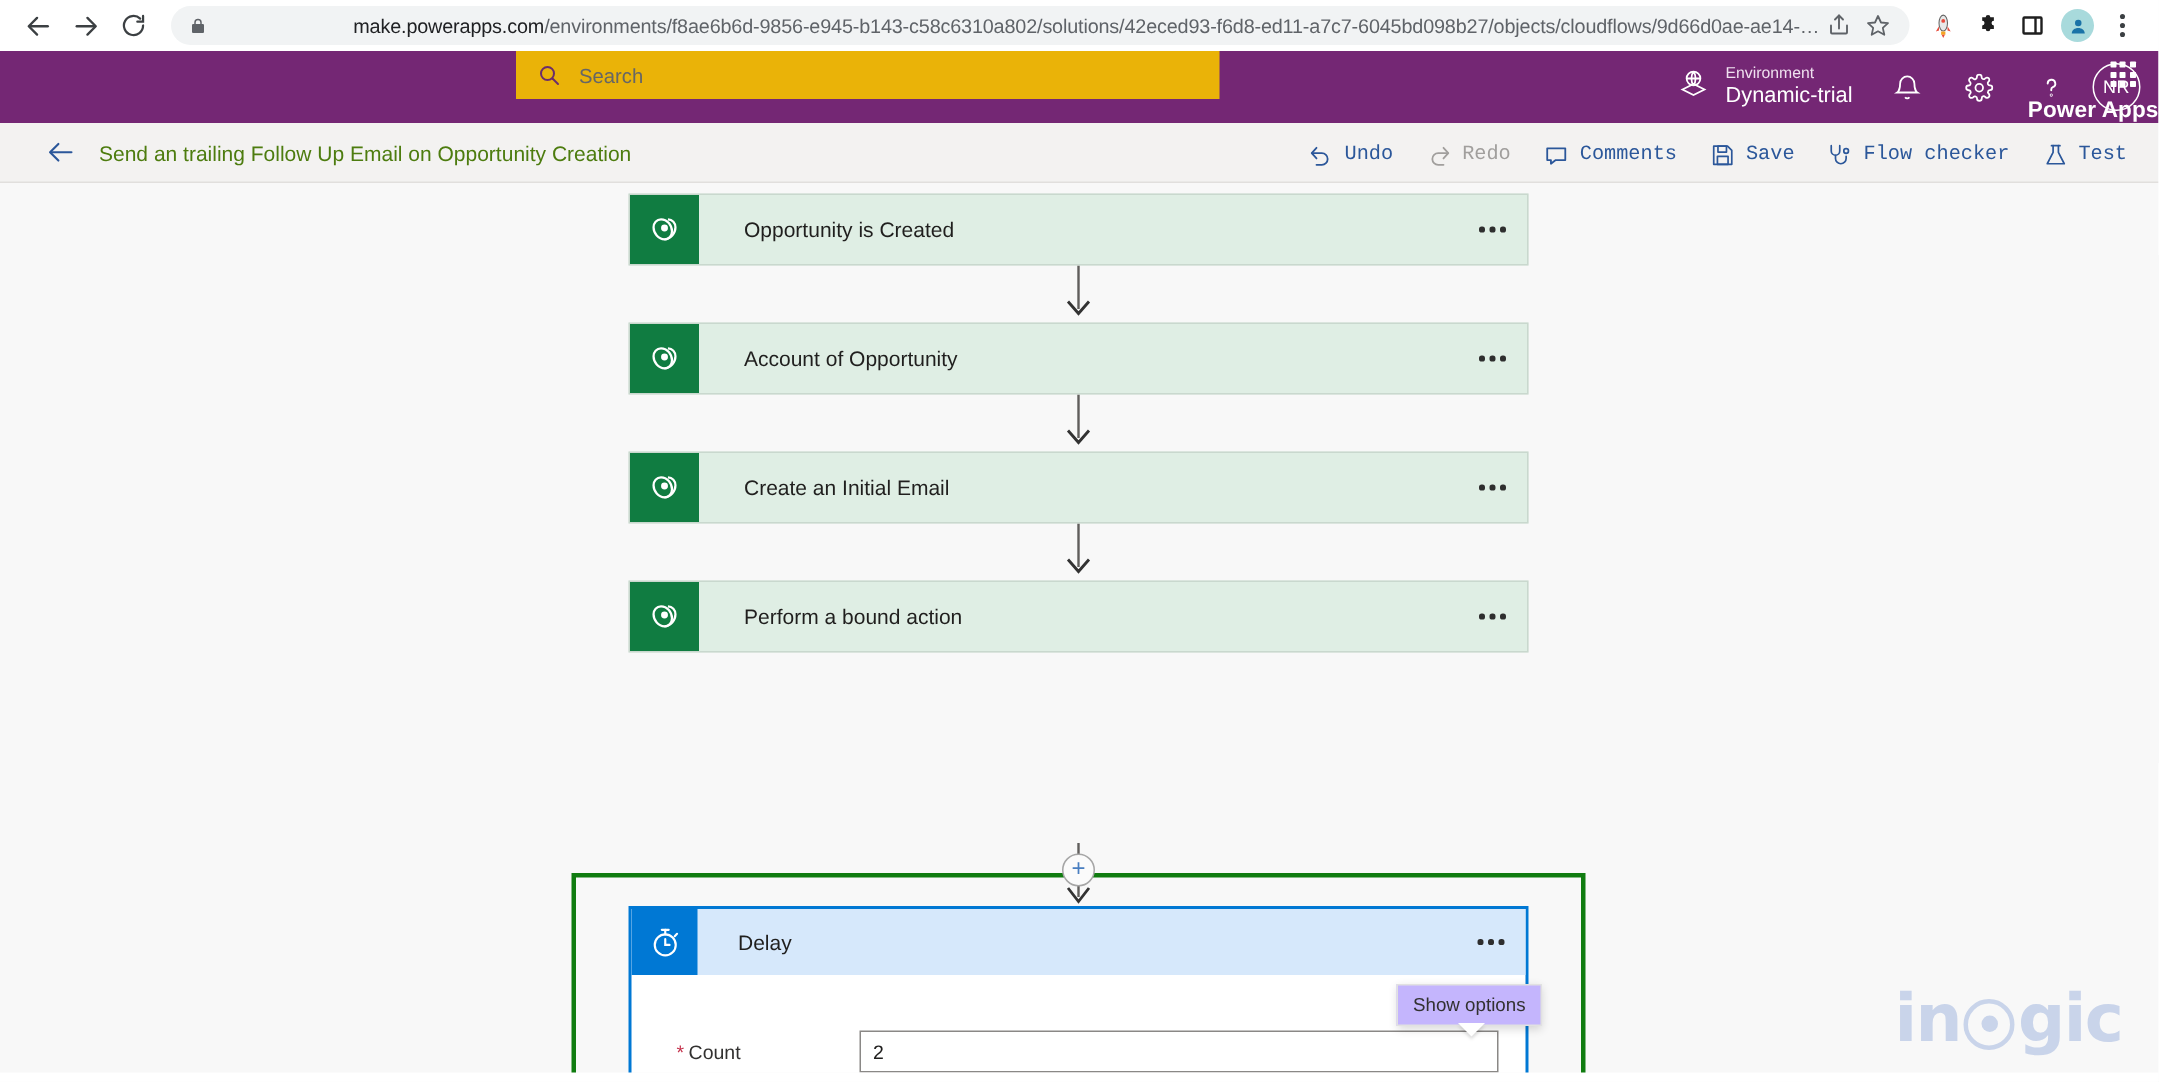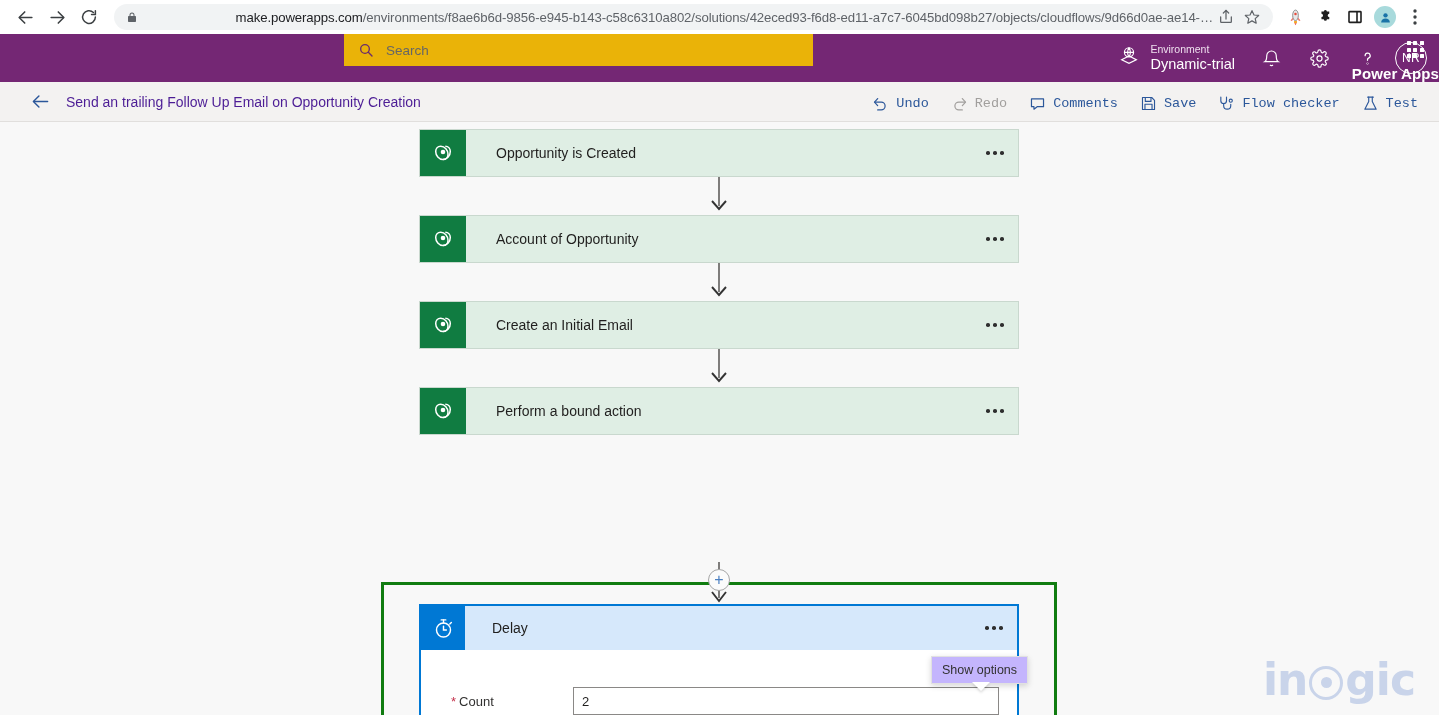--- a/index.html
+++ b/index.html
@@ -162,21 +162,21 @@
     position: relative;
   }
   .back-arrow {
     width: 40px; height: 40px;
     display: flex; align-items: center; justify-content: center;
     color: #2b579a; cursor: pointer;
     margin-left: 20px;
   }
   .flow-title {
     font-size: 14px;
-    color: #4c1d95;
+    color: #4d7c0f;
     margin-left: 6px;
     white-space: nowrap;
   }
   .cmd-actions {
     position: absolute;
     right: 10px;
     display: flex;
     align-items: flex-start;
     height: 36px;
     font-family: Liberation Mono, monospace;

